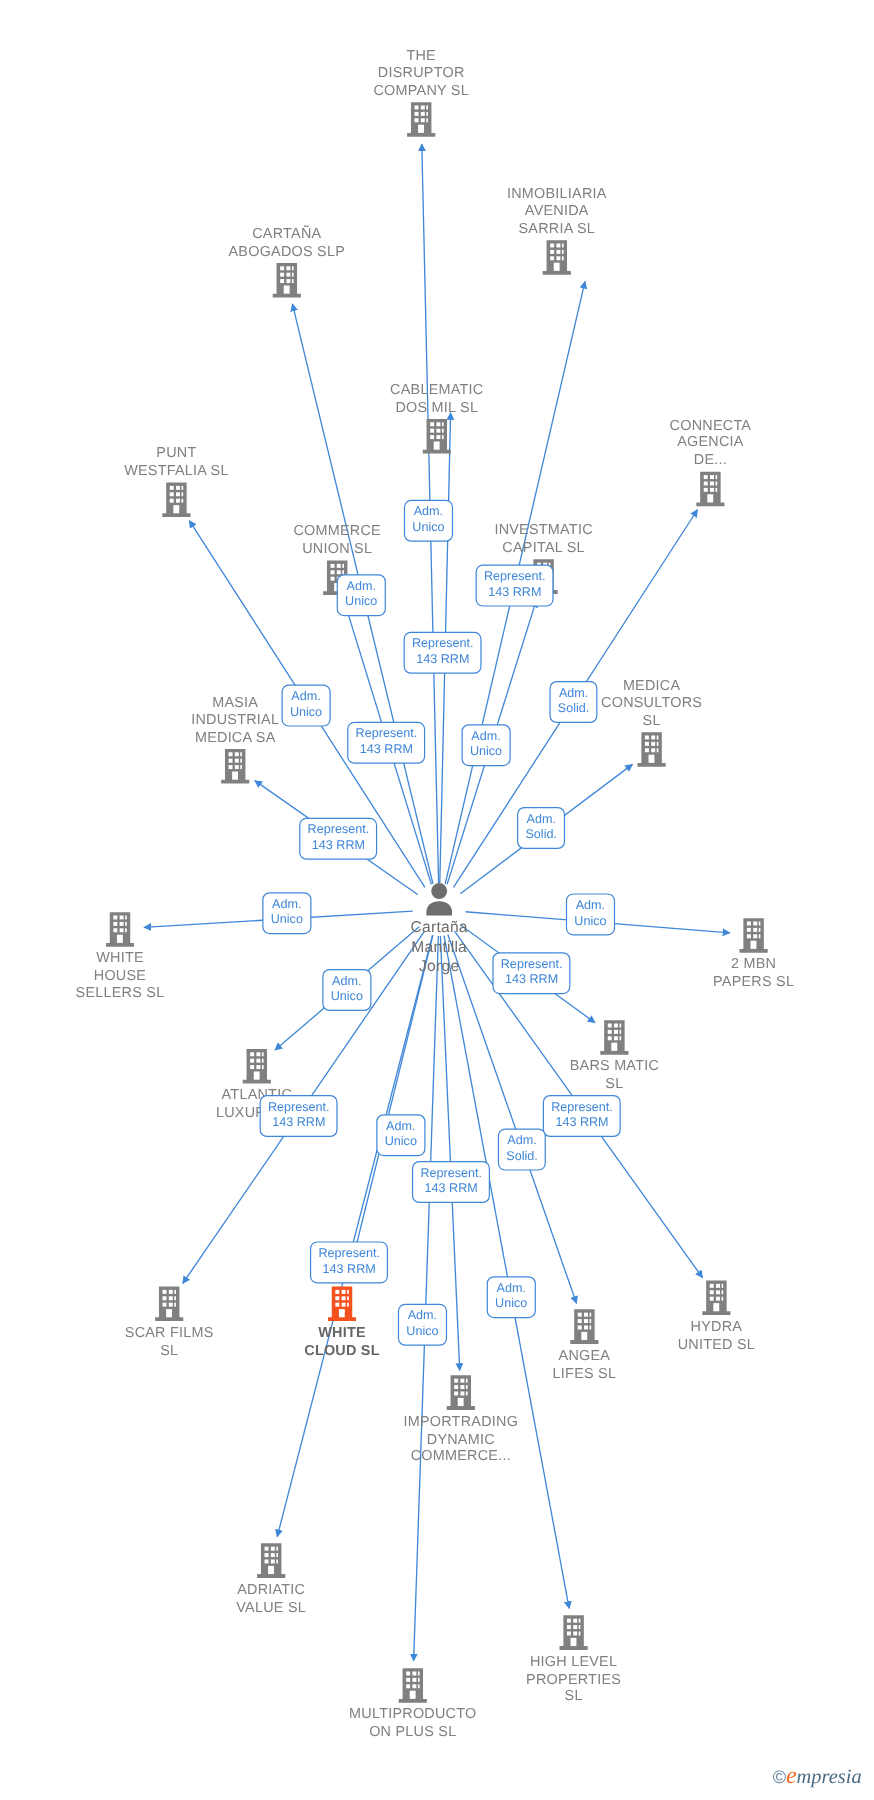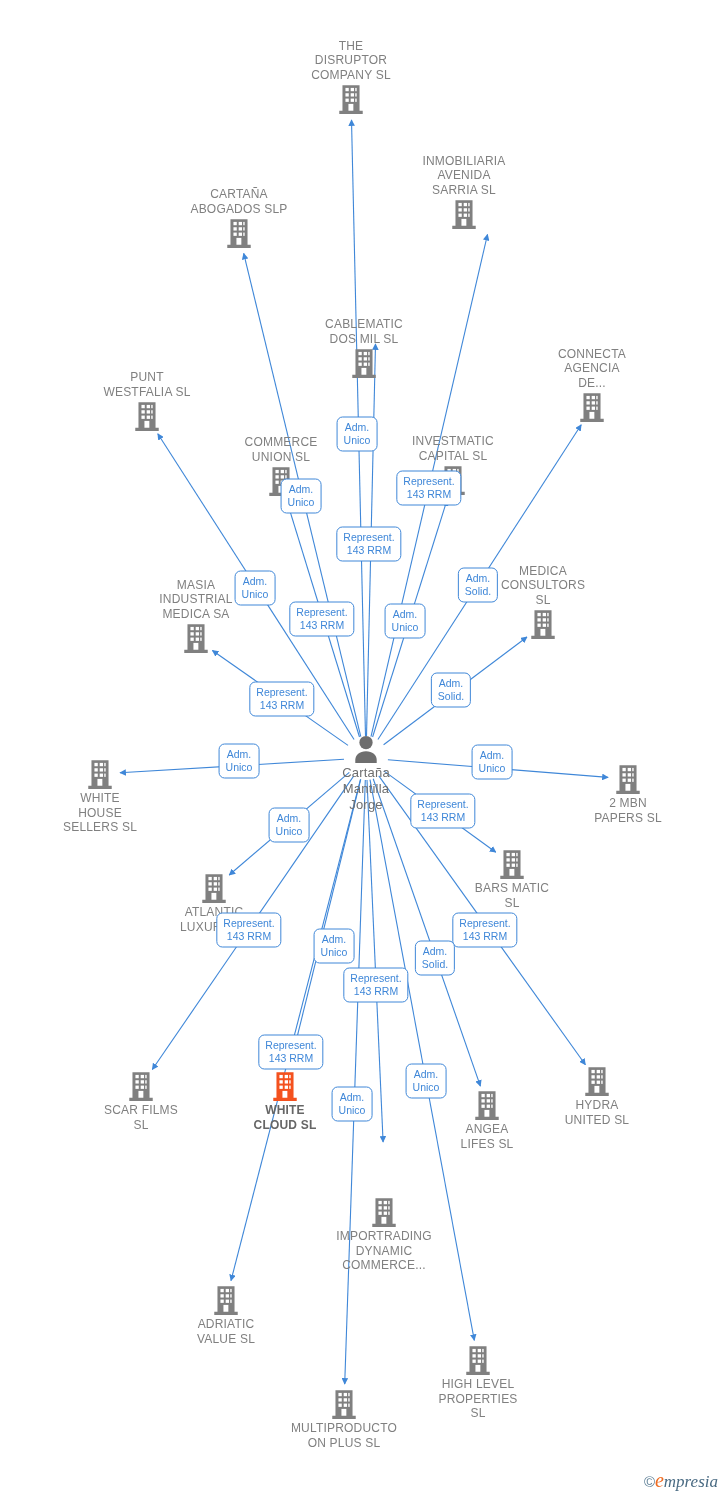--- a/index.html
+++ b/index.html
@@ -440,21 +440,21 @@
             <rect x="11.7" y="9.6" width="3.1" height="3.1" fill="#fff"></rect>
             <rect x="16.0" y="9.6" width="1.3" height="3.1" fill="#fff"></rect>
             <rect x="6.8" y="14.6" width="3.1" height="3.1" fill="#fff"></rect>
             <rect x="11.7" y="14.6" width="3.1" height="3.1" fill="#fff"></rect>
             <rect x="16.0" y="14.6" width="1.3" height="3.1" fill="#fff"></rect>
             <rect x="9.6" y="19.6" width="4.6" height="6.4" fill="#fff"></rect>
           </svg></span>
         <span class="nlabel">HYDRA
 UNITED  SL</span>
       </div>
-      <div class="node below" style="left: 384px; top: 1196px; text-align: center;">
+      <div class="node below" style="left: 384px; top: 1144px; text-align: center;">
         <span class="glyph"><svg width="26" height="32" viewBox="0 0 24 30" aria-hidden="true">
             <path fill="#808080" d="M4 2h16v24h3v3H1v-3h3V2z"></path>
             <rect x="6.8" y="4.6" width="3.1" height="3.1" fill="#fff"></rect>
             <rect x="11.7" y="4.6" width="3.1" height="3.1" fill="#fff"></rect>
             <rect x="16.0" y="4.6" width="1.3" height="3.1" fill="#fff"></rect>
             <rect x="6.8" y="9.6" width="3.1" height="3.1" fill="#fff"></rect>
             <rect x="11.7" y="9.6" width="3.1" height="3.1" fill="#fff"></rect>
             <rect x="16.0" y="9.6" width="1.3" height="3.1" fill="#fff"></rect>
             <rect x="6.8" y="14.6" width="3.1" height="3.1" fill="#fff"></rect>
             <rect x="11.7" y="14.6" width="3.1" height="3.1" fill="#fff"></rect>

